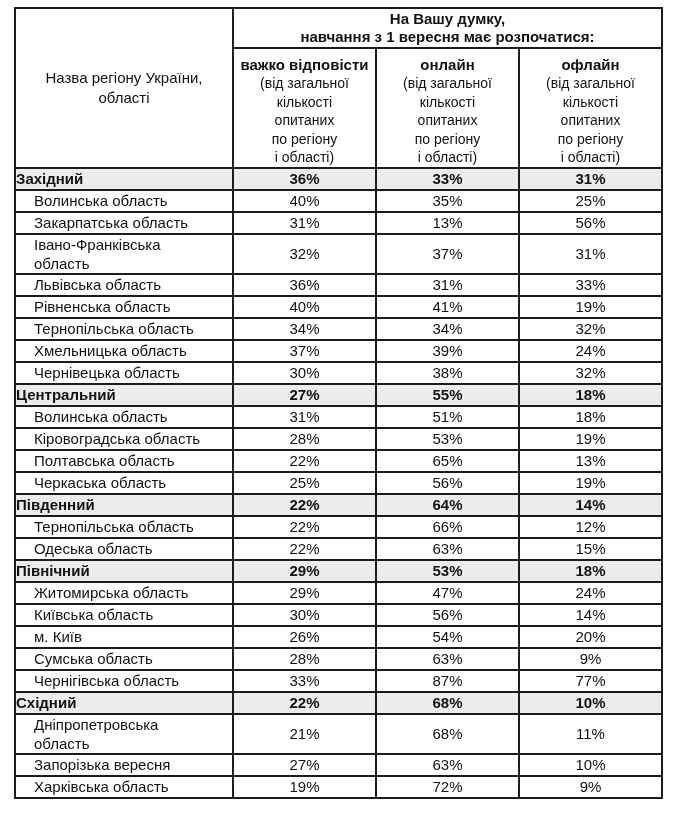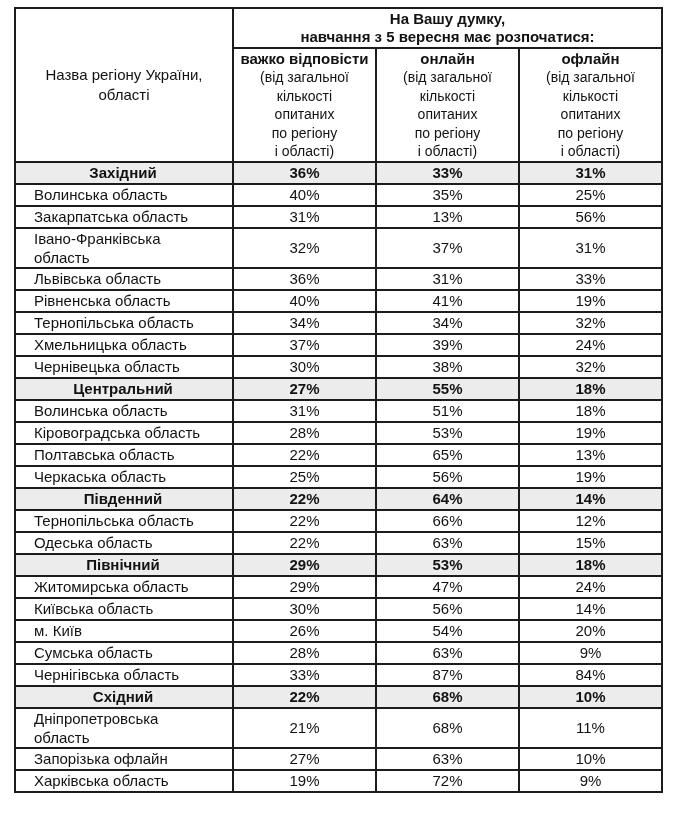--- a/index.html
+++ b/index.html
@@ -50,21 +50,21 @@
     text-align: center;
     white-space: pre-line;
     height: 36px;
     line-height: 18px;
     padding: 1px 0;
   }
   th.col-header {
     vertical-align: top;
     text-align: center;
     font-weight: normal;
-    padding-top: 0;
+    padding-top: 6px;
     margin-top: 29px;
   }
   .col-label {
     font-weight: bold;
     font-size: 15px;
     line-height: 19px;
   }
   .col-sub {
     font-size: 14px;
     line-height: 18.6px;
@@ -82,21 +82,21 @@
   }
   tbody td.value-cell {
     text-align: center;
   }
   tbody tr.region-row td {
     border-width: 2px;
     background: #ececec;
     font-weight: bold;
   }
   tbody tr.region-row td.name-cell {
-    text-align: center;
+    text-align: left;
     padding-left: 0;
   }
 </style>
 </head>
 <body>
 
 <div class="page">
 
 
   <table class="data-table">
@@ -104,21 +104,21 @@
       <col class="c-name">
       <col class="c-val">
       <col class="c-val">
       <col class="c-val">
     </colgroup>
     <thead>
       <tr>
         <th class="region-header" rowspan="2">Назва регіону України,
 області</th>
         <th class="question-header" colspan="3">На Вашу думку,
-навчання з 5 вересня має розпочатися:</th>
+навчання з 1 вересня має розпочатися:</th>
       </tr>
       <tr>
         <th class="col-header">
           <div class="col-label">важко відповісти</div>
           <div class="col-sub">(від загальної
 кількості
 опитаних
 по регіону
 і області)</div>
         </th>
@@ -271,37 +271,37 @@
         <tr class="oblast-row">
           <td class="name-cell">Сумська область</td>
           <td class="value-cell">28%</td>
           <td class="value-cell">63%</td>
           <td class="value-cell">9%</td>
         </tr>
         <tr class="oblast-row">
           <td class="name-cell">Чернігівська область</td>
           <td class="value-cell">33%</td>
           <td class="value-cell">87%</td>
-          <td class="value-cell">84%</td>
+          <td class="value-cell">77%</td>
         </tr>
         <tr class="region-row">
           <td class="name-cell">Східний</td>
           <td class="value-cell">22%</td>
           <td class="value-cell">68%</td>
           <td class="value-cell">10%</td>
         </tr>
         <tr class="oblast-row">
           <td class="name-cell">Дніпропетровська
 область</td>
           <td class="value-cell">21%</td>
           <td class="value-cell">68%</td>
           <td class="value-cell">11%</td>
         </tr>
         <tr class="oblast-row">
-          <td class="name-cell">Запорізька офлайн</td>
+          <td class="name-cell">Запорізька вересня</td>
           <td class="value-cell">27%</td>
           <td class="value-cell">63%</td>
           <td class="value-cell">10%</td>
         </tr>
         <tr class="oblast-row">
           <td class="name-cell">Харківська область</td>
           <td class="value-cell">19%</td>
           <td class="value-cell">72%</td>
           <td class="value-cell">9%</td>
         </tr>

